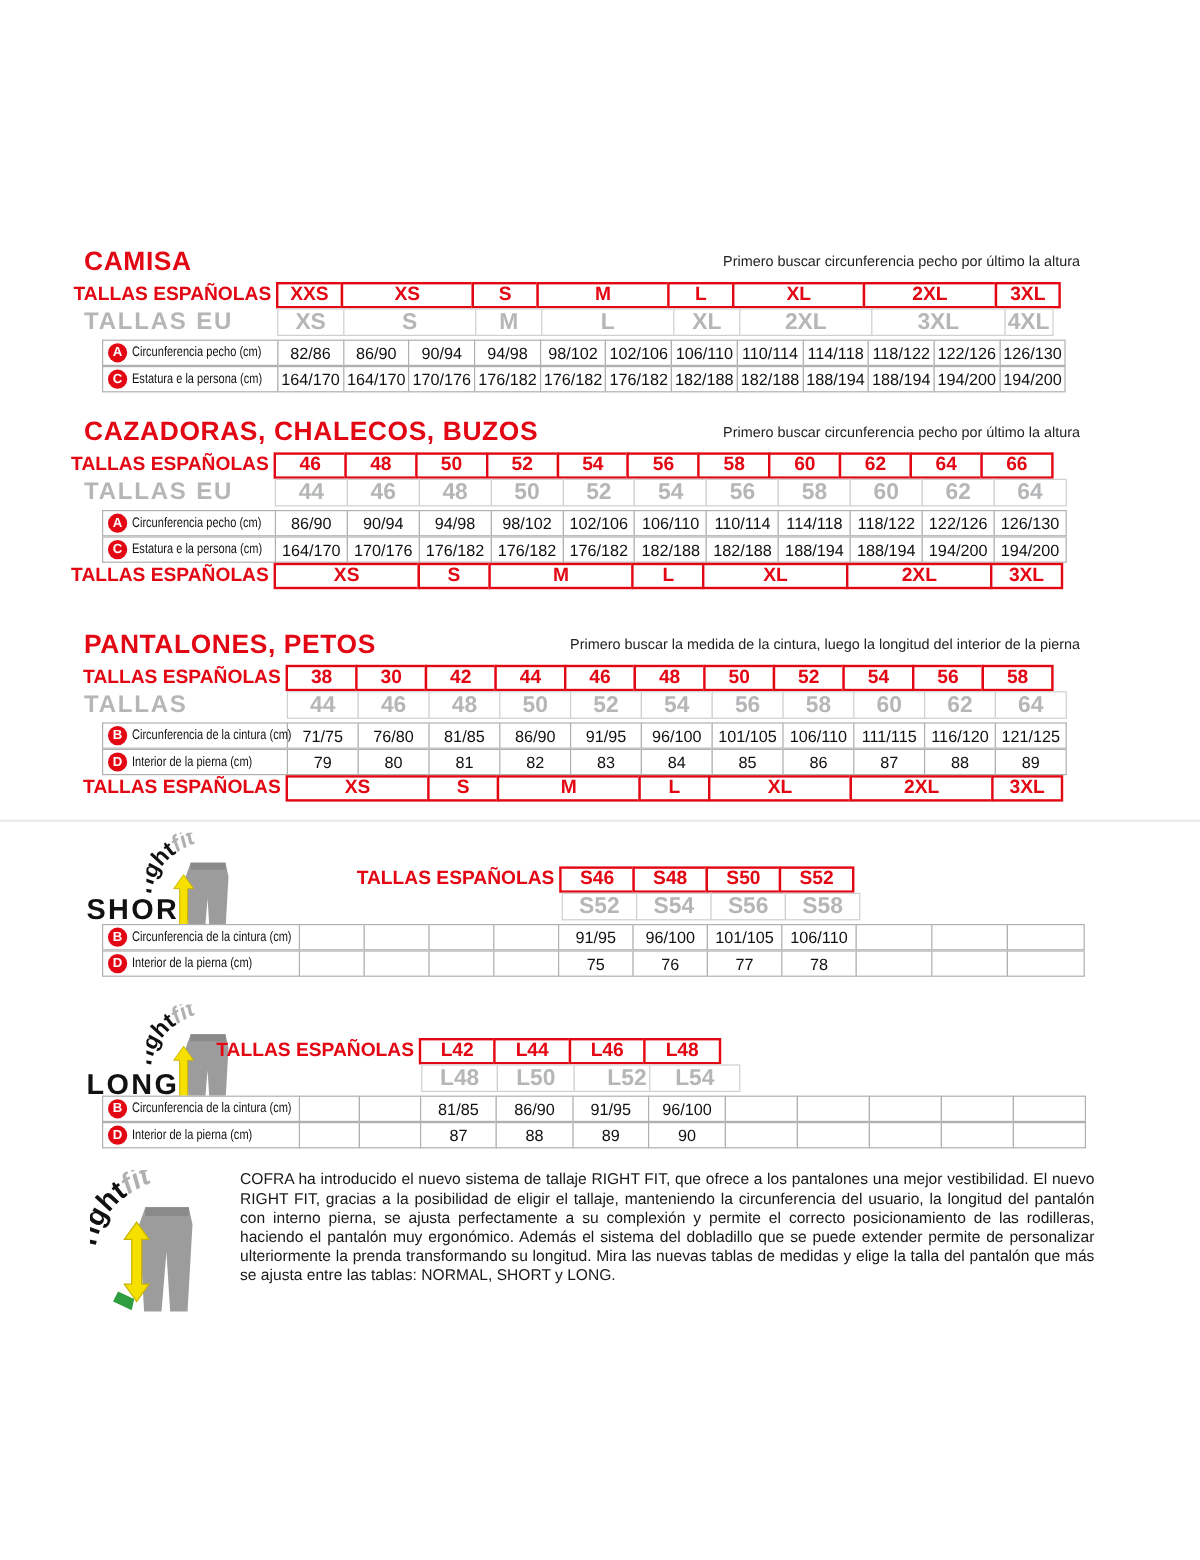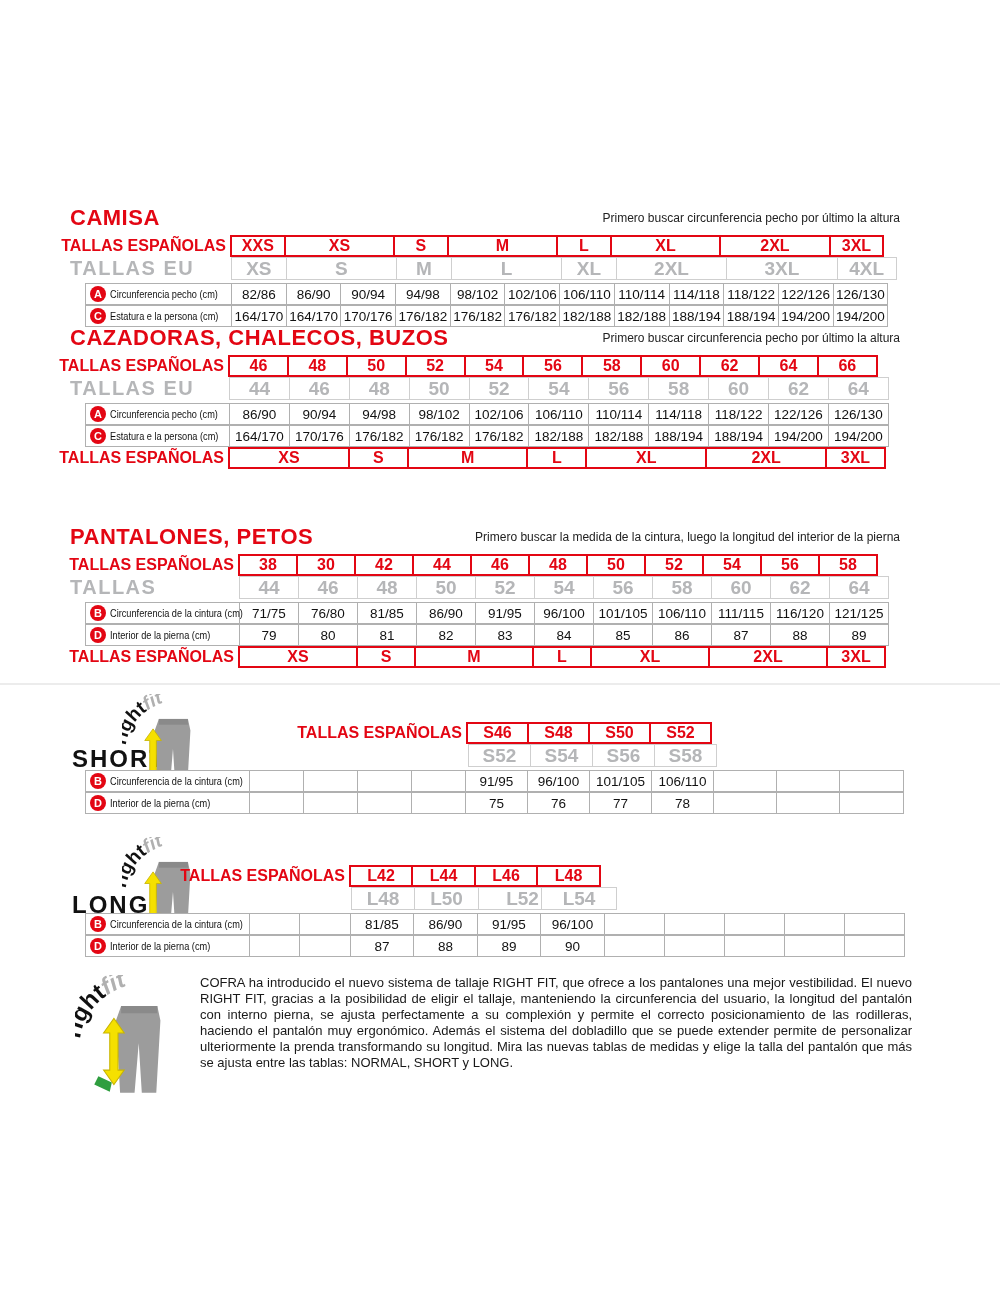--- a/index.html
+++ b/index.html
@@ -68,21 +68,21 @@
           <div class="tlabel tlabel-gray" style="width: 147px;">
             <span class="graylab-span">TALLAS EU</span>
           </div>
           <div class="tcell tcell-gray" style="width: 55.7px;">XS</div>
           <div class="tcell tcell-gray" style="width: 111.4px;">S</div>
           <div class="tcell tcell-gray" style="width: 55.7px;">M</div>
           <div class="tcell tcell-gray" style="width: 111.4px;">L</div>
           <div class="tcell tcell-gray" style="width: 55.7px;">XL</div>
           <div class="tcell tcell-gray" style="width: 111.4px;">2XL</div>
           <div class="tcell tcell-gray" style="width: 111.4px;">3XL</div>
-          <div class="tcell tcell-gray" style="width: 60px;">4XL</div>
+          <div class="tcell tcell-gray" style="width: 41px;">4XL</div>
         </div>
         <div class="trow trow-data gap-top">
           <div class="tlabel tlabel-data tlabel-data" style="width: 147px;">
             <span class="badge">A</span>
             <span class="rowlabeltext">Circunferencia pecho (cm)</span>
           </div>
           <div class="tcell tcell-data" style="width: 55.7px;">82/86</div>
           <div class="tcell tcell-data" style="width: 55.7px;">86/90</div>
           <div class="tcell tcell-data" style="width: 55.7px;">90/94</div>
           <div class="tcell tcell-data" style="width: 55.7px;">94/98</div>
@@ -109,21 +109,21 @@
           <div class="tcell tcell-data" style="width: 55.7px;">182/188</div>
           <div class="tcell tcell-data" style="width: 55.7px;">182/188</div>
           <div class="tcell tcell-data" style="width: 55.7px;">188/194</div>
           <div class="tcell tcell-data" style="width: 55.7px;">188/194</div>
           <div class="tcell tcell-data" style="width: 55.7px;">194/200</div>
           <div class="tcell tcell-data" style="width: 55.7px;">194/200</div>
         </div>
       </div>
   </section>
 
-  <section class="sec" style="top:325px">
+  <section class="sec" style="top:347px">
     <div class="sec-head">
       <h2 class="title">CAZADORAS, CHALECOS, BUZOS</h2>
       <div class="note">Primero buscar circunferencia pecho por último la altura</div>
     </div>
     <div class="table">
         <div class="trow trow-red">
           <div class="tlabel tlabel-red" style="width: 145px;">
             <span class="redlab-span">TALLAS ESPAÑOLAS</span>
           </div>
           <div class="tcell tcell-red" style="width: 60.9px;">46</div>

